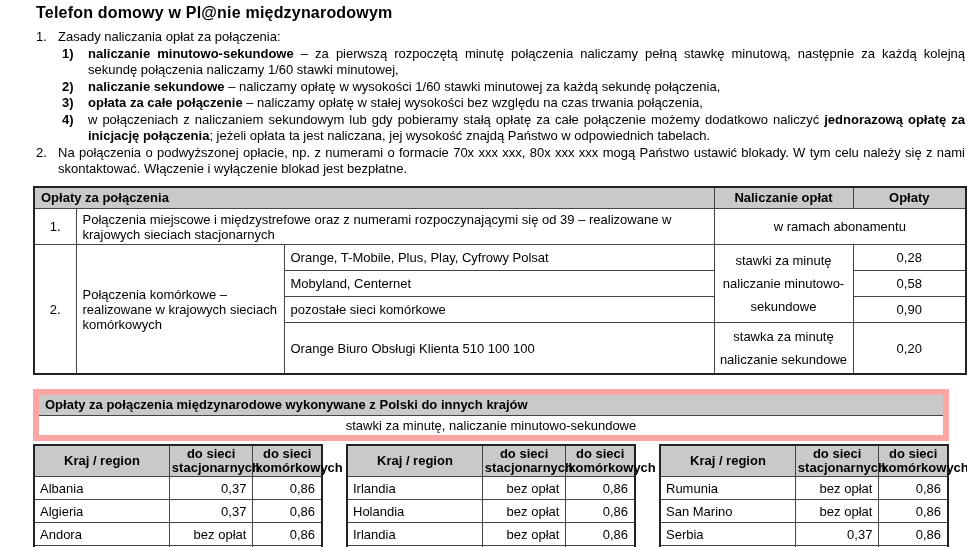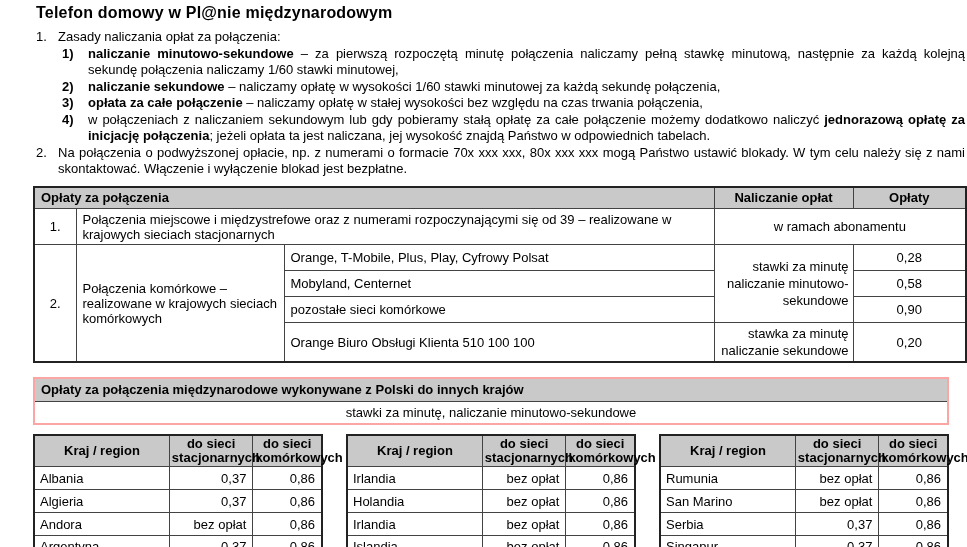--- a/index.html
+++ b/index.html
@@ -25,25 +25,25 @@
   td { border:1px solid #434343; font-size:13px; vertical-align:middle; padding:2px 6px; }
   .hd { background:#c9c9c9; font-weight:bold; }
   .center { text-align:center; }
 
   .t1 { width:932px; margin-top:8px; border:2px solid #222; }
   .t1 .num { text-align:center; }
   .t1 tr.hrow { height:22px; }
   .t1 tr.r1 { height:36px; }
   .t1 tr.sub { height:26px; }
   .t1 tr.sub-last { height:36px; }
-  .t1 .billing { text-align:right; line-height:17px; padding:2px 4px; }
+  .t1 .billing { text-align:center; line-height:23px; padding:2px 4px; }
   .t1 .rate { text-align:center; }
 
   .t2 { margin-top:14px; width:916px; }
-  .t2-head { width:916px; border:2px solid #fca5a5; margin-bottom:9px; }
+  .t2-head { width:916px; border:6px solid #fca5a5; margin-bottom:3px; }
   .t2-head tr { height:23px; }
   .t2-groups { display:flex; justify-content:space-between; width:916px; margin-top:3px; }
   .t2g { width:290px; border:2px solid #222; }
   .t2g col.c1 { width:47%; } .t2g col.c2 { width:29%; } .t2g col.c3 { width:24%; }
   .t2g tr.hrow { height:29px; }
   .t2g tr.drow { height:23px;padding-left:12px; }
   .t2g .hd { text-align:center; line-height:14px; padding:1px 2px; }
   .t2g .country { text-align:left; padding-left:5px; }
   .t2g .rate { text-align:right; }
 </style>

